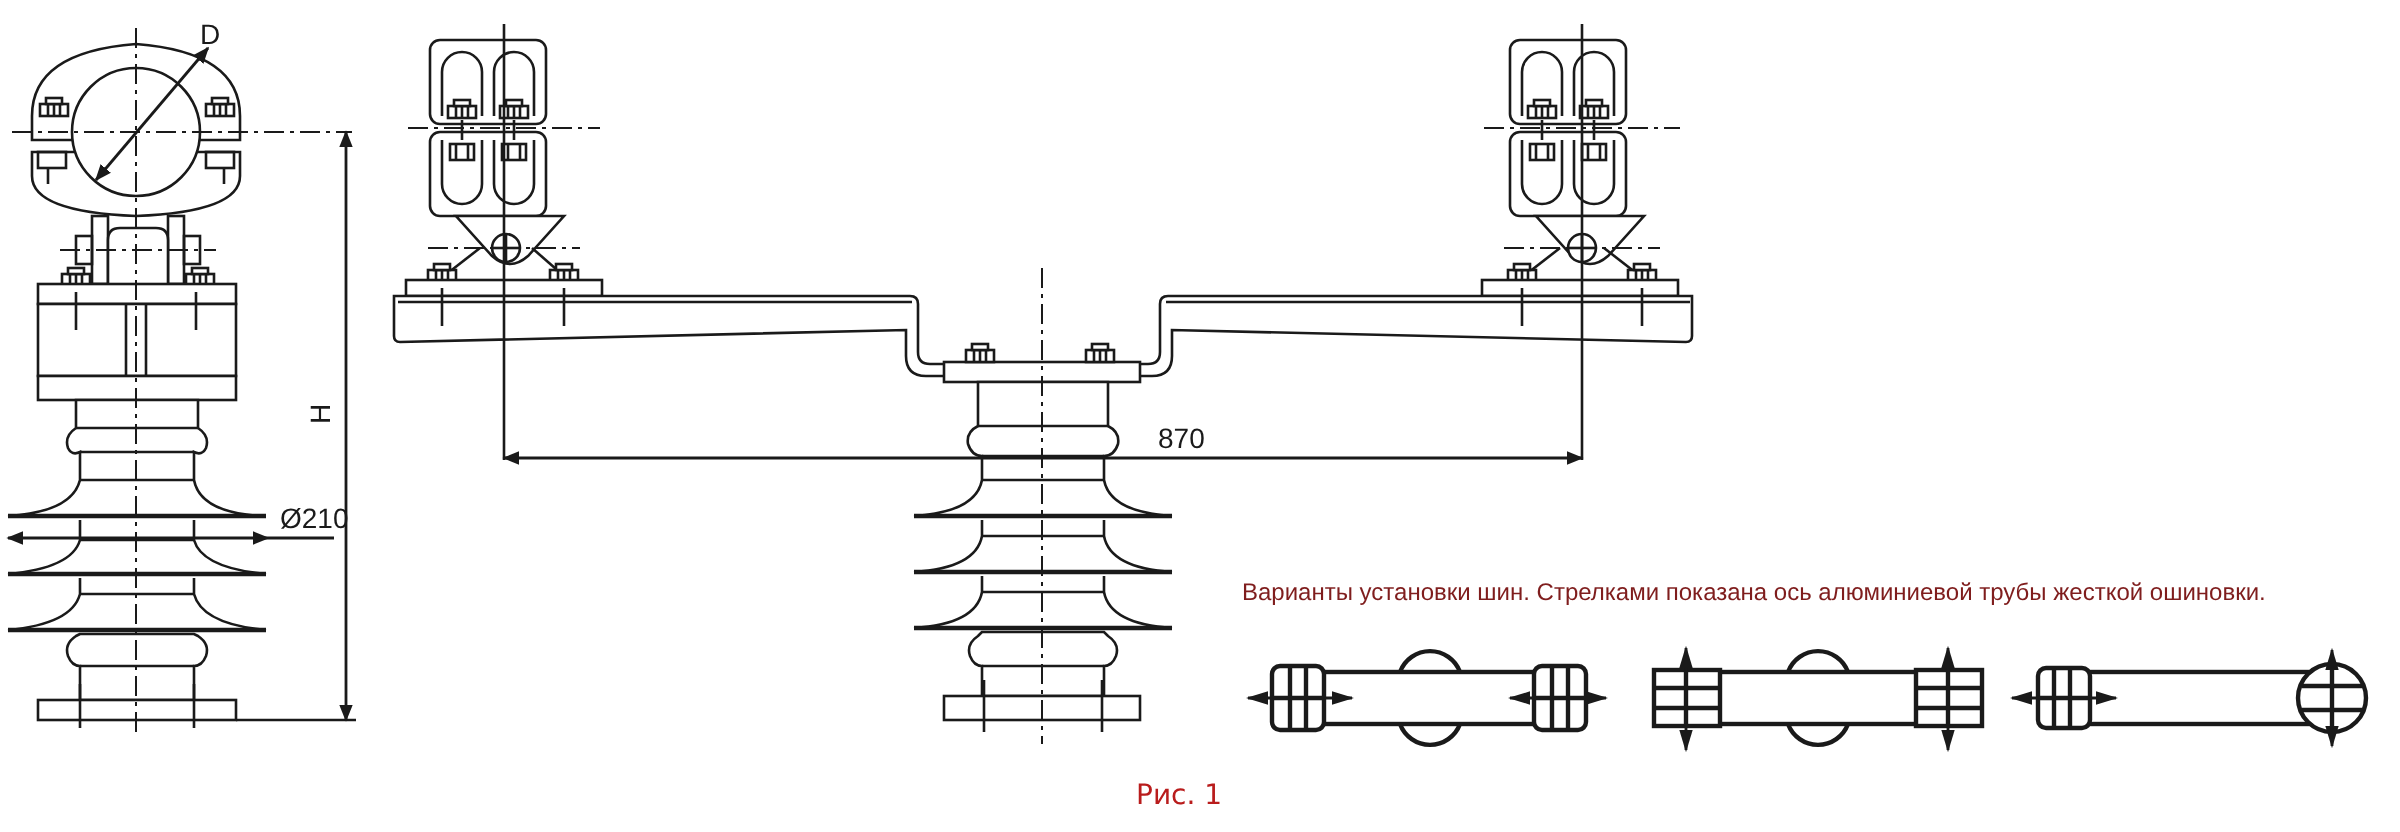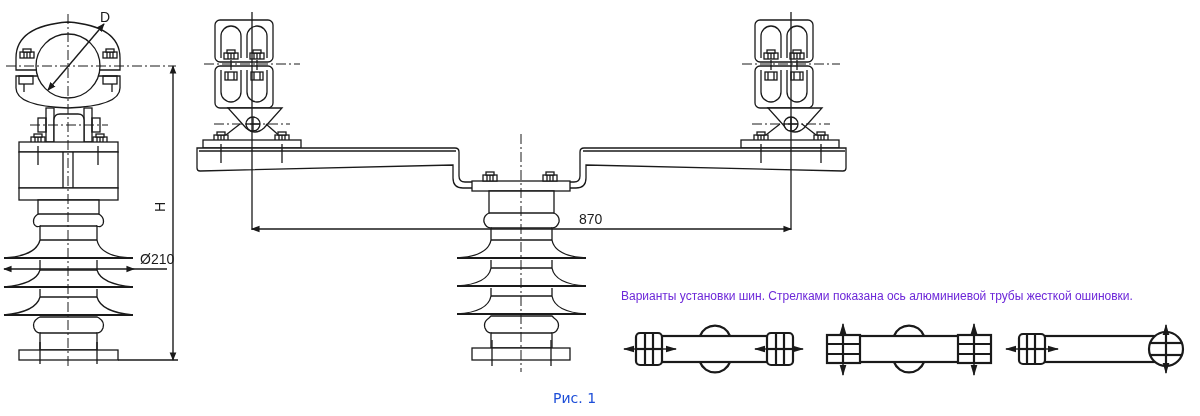--- a/index.html
+++ b/index.html
@@ -4,22 +4,22 @@
   <style>
     html, body { margin: 0; padding: 0; background: #ffffff; }
     body { width: 1200px; height: 416px; position: relative; overflow: hidden; font-family: "Liberation Sans", sans-serif; }
     svg#drawing { position: absolute; left: 0; top: 0; }
     .ln { stroke: #1a1a1a; stroke-width: 1.3; fill: none; }
     .thk { stroke: #1a1a1a; stroke-width: 2.2; fill: none; }
     .axis { stroke: #1a1a1a; stroke-width: 1; stroke-dasharray: 10 3 2 3; fill: none; }
     .dim { stroke: #1a1a1a; stroke-width: 1.4; fill: none; }
     .fillw { fill: #ffffff; }
     .dimtext { font-family: "Liberation Sans Narrow", "Liberation Sans", sans-serif; font-size: 14px; fill: #1a1a1a; }
-    .caption { position: absolute; left: 621px; top: 289px; font-size: 12px; color: #6d28d9; white-space: nowrap; font-family: "Liberation Sans", sans-serif; }
-    .figlabel { position: absolute; left: 553px; top: 390px; font-size: 14px; color: #1d4ed8; font-family: "DejaVu Sans", sans-serif; }
+    .caption { position: absolute; left: 621px; top: 289px; font-size: 12px; color: #7f1d1d; white-space: nowrap; font-family: "Liberation Sans", sans-serif; }
+    .figlabel { position: absolute; left: 568px; top: 390px; font-size: 14px; color: #b91c1c; font-family: "DejaVu Sans", sans-serif; }
   </style>
 </head>
 <body>
 
 <svg id="drawing" width="1200" height="416" viewBox="0 0 1200 416">
   <defs>
     <marker id="arr" viewBox="0 0 10 10" refX="9" refY="5" markerWidth="8" markerHeight="8" orient="auto-start-reverse">
       <path d="M0,2 L10,5 L0,8 z" fill="#1a1a1a"></path>
     </marker>
     <marker id="arrb" viewBox="0 0 10 10" refX="9" refY="5" markerWidth="6" markerHeight="6" orient="auto-start-reverse">

